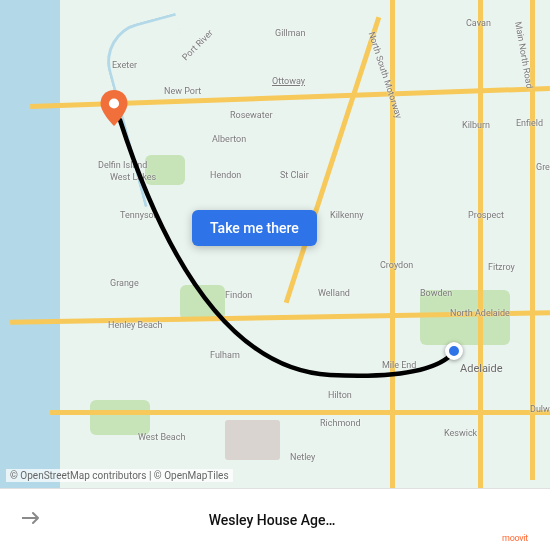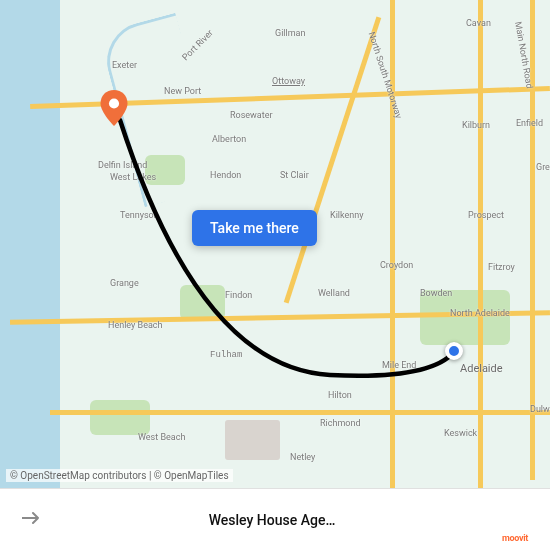--- a/index.html
+++ b/index.html
@@ -25,21 +25,21 @@
   .pin svg { width:28px; height:36px; display:block; }
   .pin.origin { left:445px; top:342px; }
   .pin.origin .dot { width:18px; height:18px; background:#2e73e8; border:4px solid #fff; border-radius:50%; box-shadow:0 1px 4px rgba(0,0,0,0.4); }
   .pin.dest { left:100px; top:90px; }
   .route { position:absolute; inset:0; pointer-events:none; }
   .attrib { position:absolute; left:6px; bottom:68px; font-size:10px; color:#666; background:rgba(255,255,255,0.7); padding:1px 4px; }
   .bottom-bar { position:absolute; left:0; right:0; bottom:0; height:62px; background:#fff; display:flex; align-items:center; justify-content:space-between; padding:0 14px; border-top:1px solid #e0e0e0; }
   .endpoint { font-size:14px; color:#111; font-weight:500; white-space:nowrap; overflow:hidden; text-overflow:ellipsis; max-width:210px; }
   .arrow { margin:0 8px; color:#7a7a7a; flex:0 0 auto; }
   .moovit { width:42px; height:24px; display:flex; align-items:center; justify-content:center; }
-  .moovit-logo { font-size:9px; font-weight:700; color:#ff6b35; letter-spacing:-0.3px;margin-top:36px; }
+  .moovit-logo { font-size:9px; font-weight:400; color:#ff6b35; letter-spacing:-0.3px;margin-top:36px; }
   .river { position:absolute; top:20px; left:120px; width:80px; height:180px; border:3px solid #b3d9e8; border-right:none; border-bottom:none; border-radius:40px 0 0 0; transform:rotate(-15deg); background:transparent; }
   .park { position:absolute; background:#c7e4b8; border-radius:6px; }
   .park.p1 { left:145px; top:155px; width:40px; height:30px; }
   .park.p2 { left:180px; top:285px; width:45px; height:35px; }
   .park.p3 { left:420px; top:290px; width:90px; height:55px; }
   .park.p4 { left:90px; top:400px; width:60px; height:35px; }
   .airport { position:absolute; left:225px; top:420px; width:55px; height:40px; background:#d9d4cf; border-radius:3px; }
 </style>
 </head>
 <body>
@@ -83,21 +83,21 @@
       <div class="suburb" style="left: 468px; top: 210px;">Prospect</div>
       <div class="suburb" style="left: 120px; top: 210px;">Tennyson</div>
       <div class="suburb" style="left: 380px; top: 260px;">Croydon</div>
       <div class="suburb" style="left: 488px; top: 262px;">Fitzroy</div>
       <div class="suburb" style="left: 225px; top: 290px;">Findon</div>
       <div class="suburb" style="left: 318px; top: 288px;">Welland</div>
       <div class="suburb" style="left: 420px; top: 288px;">Bowden</div>
       <div class="suburb" style="left: 110px; top: 278px;">Grange</div>
       <div class="suburb" style="left: 450px; top: 308px;">North Adelaide</div>
       <div class="suburb" style="left: 108px; top: 320px;">Henley Beach</div>
-      <div class="suburb" style="left: 210px; top: 350px; font-family: Liberation Mono, monospace;">Fulham</div>
+      <div class="suburb" style="left: 210px; top: 350px;">Fulham</div>
       <div class="suburb" style="left: 382px; top: 360px;">Mile End</div>
       <div class="suburb big" style="left: 460px; top: 362px;">Adelaide</div>
       <div class="suburb" style="left: 328px; top: 390px;">Hilton</div>
       <div class="suburb" style="left: 320px; top: 418px;">Richmond</div>
       <div class="suburb" style="left: 400px; top: 428px; padding-left: 44px;">Keswick</div>
       <div class="suburb" style="left: 530px; top: 404px;">Dulwic</div>
       <div class="suburb" style="left: 138px; top: 432px;">West Beach</div>
       <div class="suburb" style="left: 290px; top: 452px;">Netley</div>
       <div class="suburb" style="left: 178px; top: 40px; transform: rotate(-45deg);">Port River</div>
       <div class="suburb" style="left: 340px; top: 70px; transform: rotate(72deg);">North South Motorway</div>

